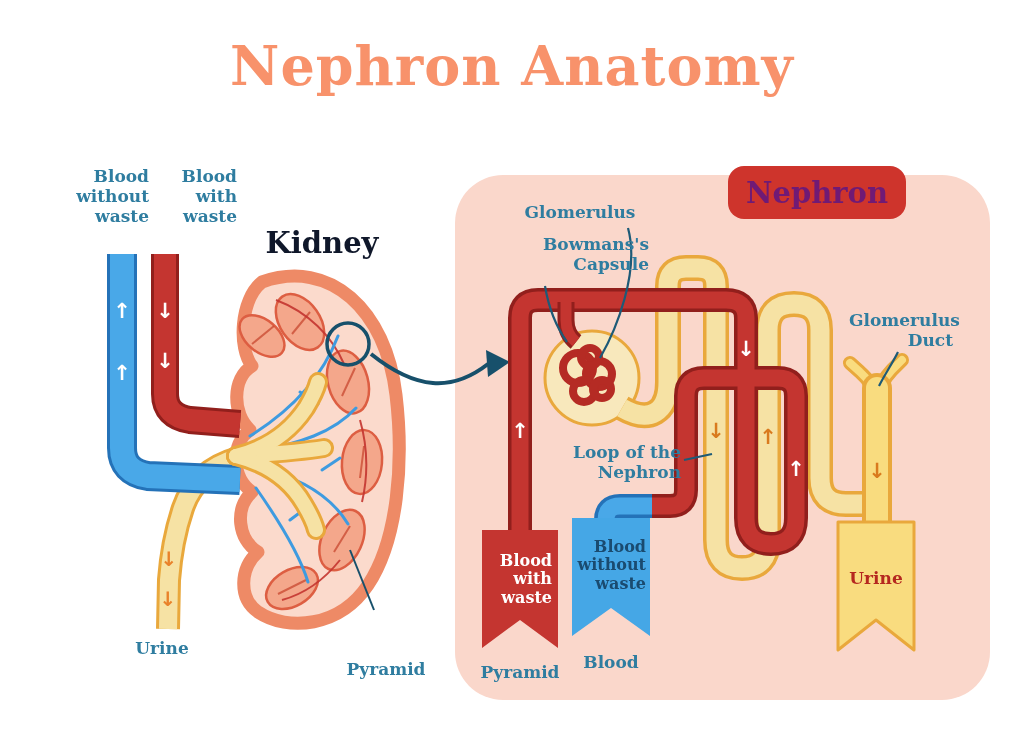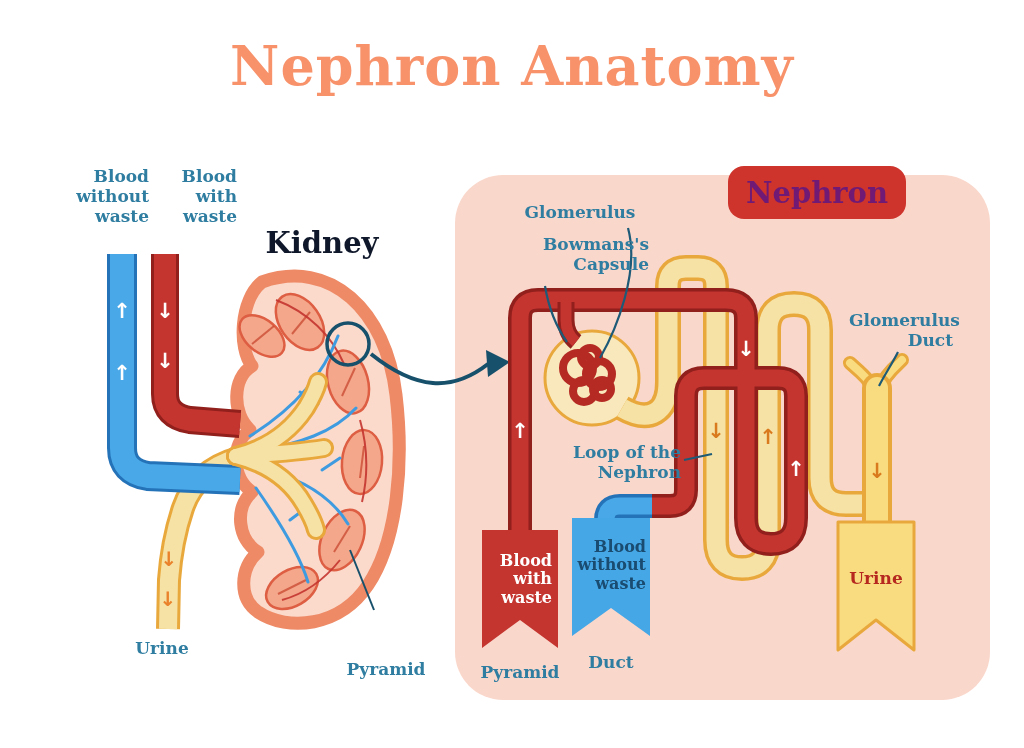--- a/index.html
+++ b/index.html
@@ -216,15 +216,15 @@
   <div class="lbl" style="left:618px; top:442px; width:126px;">Loop of the Nephron</div>
 
   <div class="lbl banner-text-white" style="left:520px; top:552px; width:64px;">Blood with waste</div>
 
   <div class="lbl banner-text-navy" style="left:611px; top:538px; width:70px;">Blood without waste</div>
 
   <div class="lbl banner-text-red" style="left:876px; top:568px;">Urine</div>
 
   <div class="lbl" style="left:520px; top:662px;">Pyramid</div>
 
-  <div class="lbl" style="left:611px; top:652px;">Duct</div>
+  <div class="lbl" style="left:611px; top:652px;">Blood</div>
 
 </div>
 
 </body></html>

